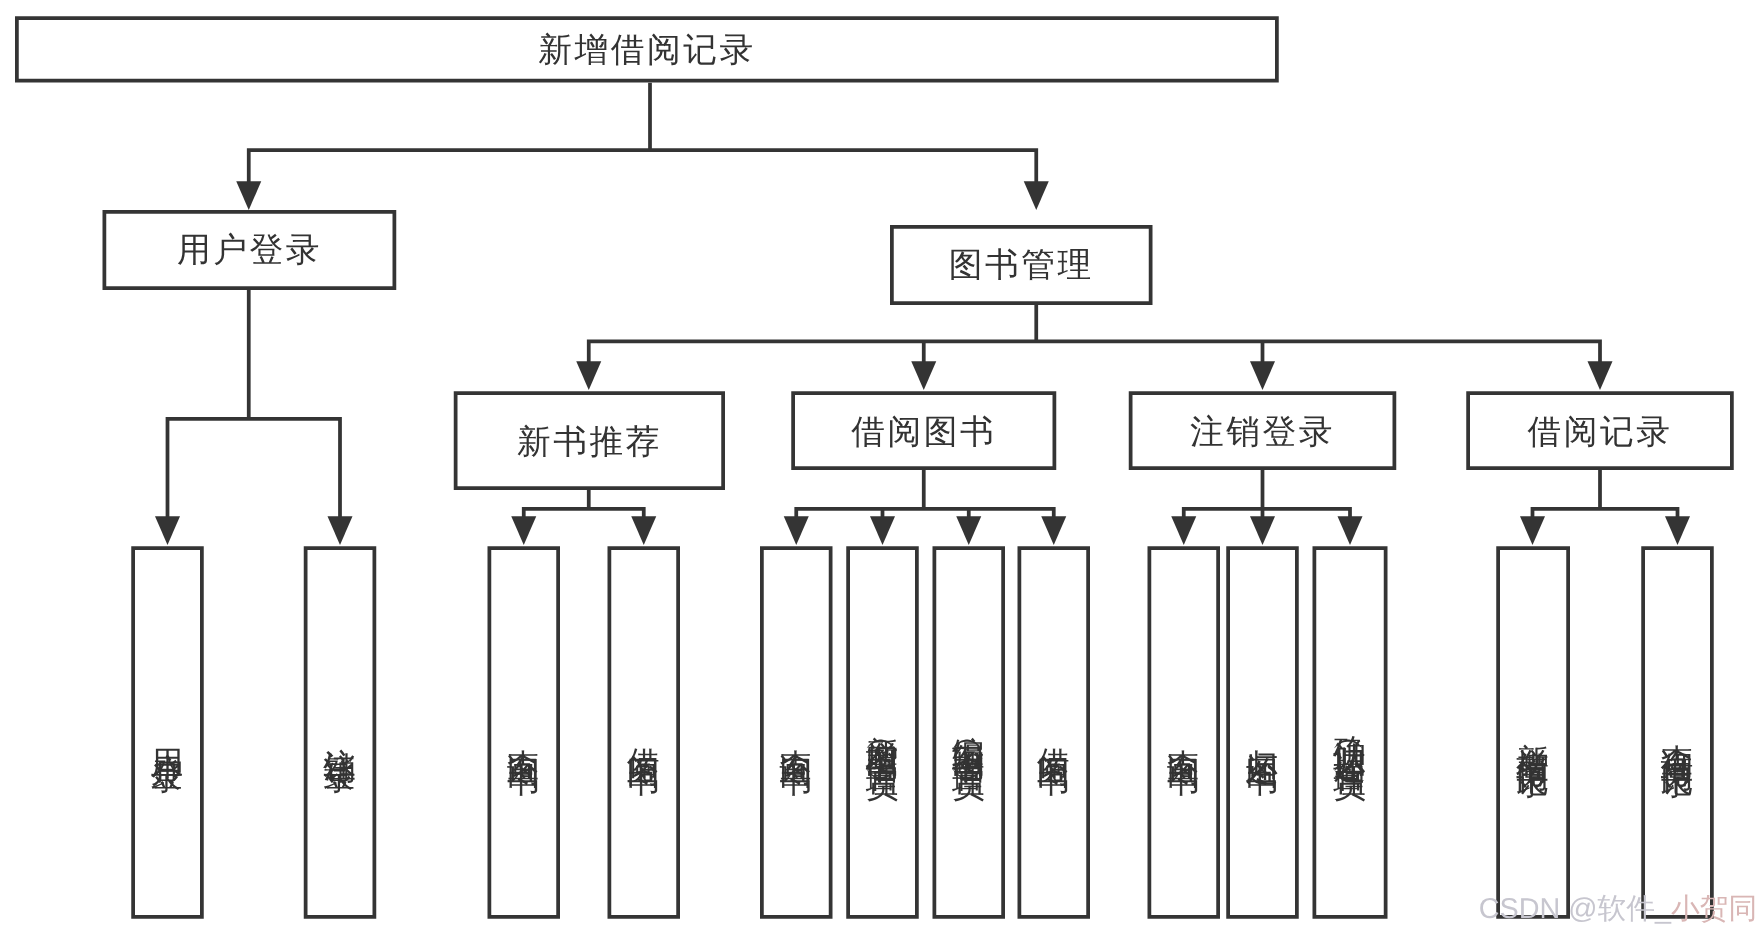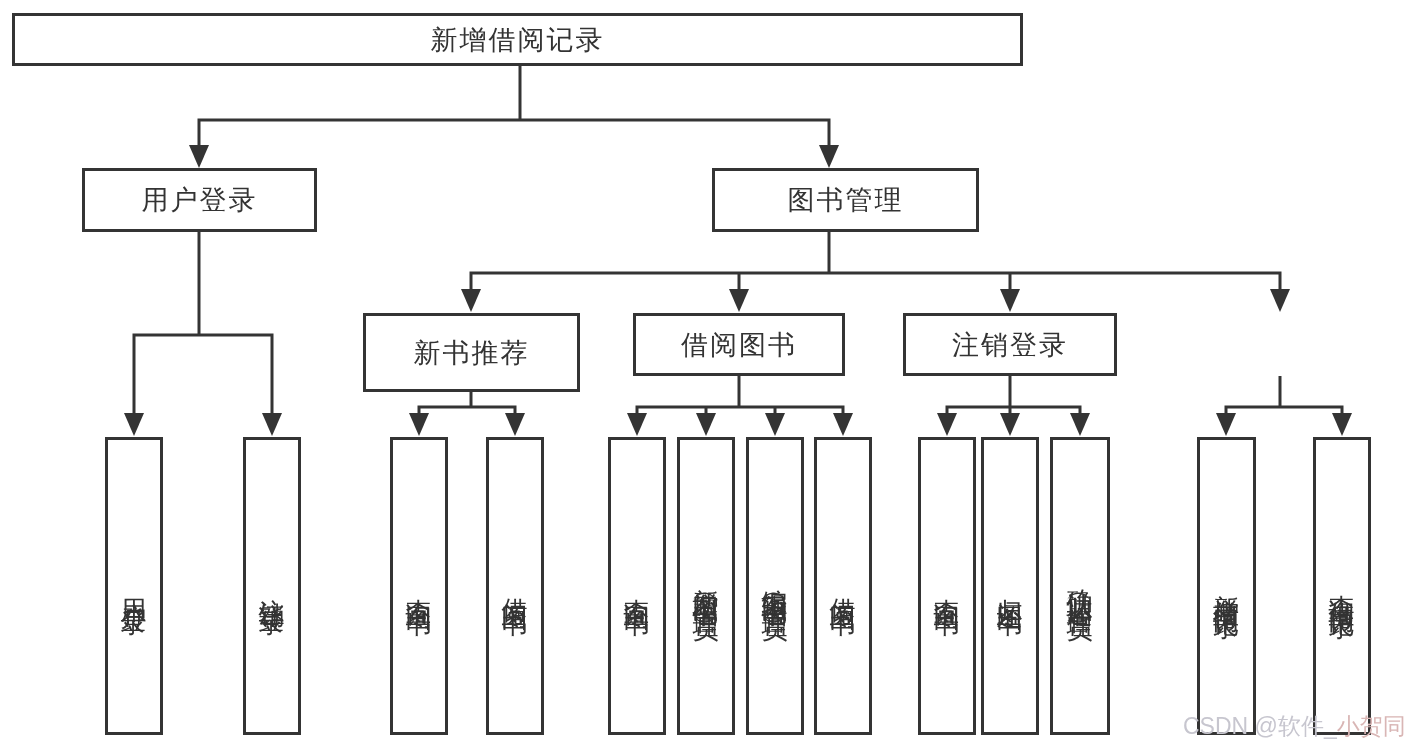--- a/index.html
+++ b/index.html
@@ -85,32 +85,35 @@
     <polygon class="arrow" points="1332,413 1352,413 1342,436"></polygon>
   </svg>
 
   <div class="box box-h" style="left:12px;top:13px;width:1011px;height:53px">
     <span>新增借阅记录</span>
   </div>
 
   <div class="box box-h" style="left:82px;top:168px;width:235px;height:64px">
     <span>用户登录</span>
   </div>
-  <div class="box box-h" style="left:712px;top:168px;width:267px;height:64px">
+  <div class="box box-h" style="left:712px;top:180px;width:210px;height:64px">
     <span>图书管理</span>
   </div>
 
   <div class="box box-h" style="left:363px;top:313px;width:217px;height:79px">
     <span>新书推荐</span>
   </div>
   <div class="box box-h" style="left:633px;top:313px;width:212px;height:63px">
     <span>借阅图书</span>
   </div>
   <div class="box box-h" style="left:903px;top:313px;width:214px;height:63px">
     <span>注销登录</span>
+  </div>
+  <div class="box box-h" style="left:1173px;top:313px;width:214px;height:63px">
+    <span>借阅记录</span>
   </div>
 
   <div class="box box-v" style="left:105px;top:437px;width:58px;height:298px">
     <span class="vtext">用户登录</span>
   </div>
   <div class="box box-v" style="left:243px;top:437px;width:58px;height:298px">
     <span class="vtext">注销登录</span>
   </div>
 
   <div class="box box-v" style="left:390px;top:437px;width:58px;height:298px">

